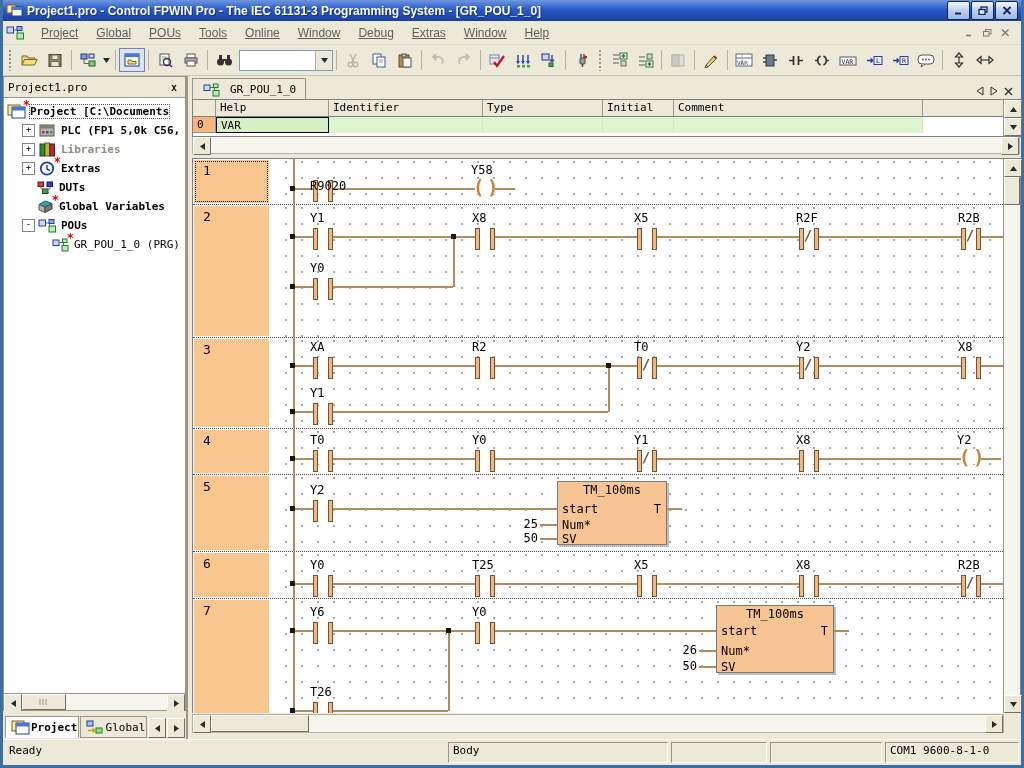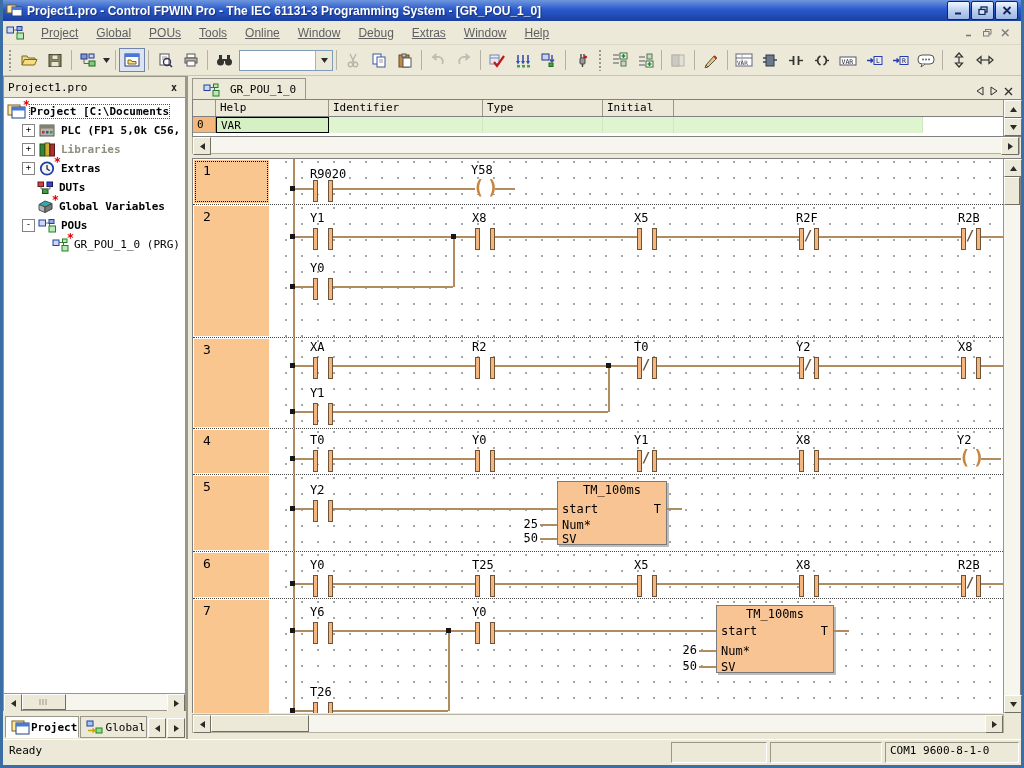--- a/index.html
+++ b/index.html
@@ -628,20 +628,21 @@
           </div>
       </div>
       <div class="vargrid-zone">
         <div class="vargrid" id="vargrid">
             <div class="vg-row hdr">
               <span class="vg-cell numhdr" style="width: 23px;"></span>
               <span class="vg-cell" style="width: 113px;">Help</span>
               <span class="vg-cell" style="width: 154px;">Identifier</span>
               <span class="vg-cell" style="width: 120px;">Type</span>
               <span class="vg-cell" style="width: 71px;">Initial</span>
+              <span class="vg-cell" style="width: 249px;">Comment</span>
               <span class="vg-cell fillhdr"></span>
             </div>
             <div class="vg-row">
               <span class="vg-cell num" style="width: 23px;">0</span>
               <span class="vg-cell green selected" style="width: 113px;">VAR</span>
               <span class="vg-cell green" style="width: 154px;"></span>
               <span class="vg-cell green" style="width: 120px;"></span>
               <span class="vg-cell green" style="width: 71px;"></span>
               <span class="vg-cell green" style="width: 249px;"></span>
               <span class="vg-cell fill"></span>
@@ -681,21 +682,21 @@
                 <div class="hdr-cell selected">1</div>
               </div>
               <div class="rung-canvas">
                 <div class="vwire" style="left: 22px; top: 0px; height: 47px;"></div>
                 <div class="wire" style="left: 22px; top: 29px; width: 222px;"></div>
                 <div class="jct" style="left: 19px; top: 27px;"></div>
                 <div></div>
                 <div class="gapcover" style="left: 46px; top: 27px; width: 11px;"></div>
                 <div class="cbar" style="left: 42px; top: 21px;"></div>
                 <div class="cbar" style="left: 57px; top: 21px;"></div>
-                <div class="llabel" style="left: 39px; top: 8px;">R9020</div>
+                <div class="llabel" style="left: 39px; top: 20px;">R9020</div>
                 <div class="gapcover" style="left: 204px; top: 27px; width: 20px;"></div>
                 <div class="paren" style="left: 202px; top: 17px;">(</div>
                 <div class="paren" style="left: 216px; top: 17px;">)</div>
                 <div class="llabel" style="left: 200px; top: 4px;">Y58</div>
               </div>
             </div>
             <div class="rung-row" style="height: 132px;">
               <div class="rung-hdr">
                 <div class="hdr-cell">2</div>
               </div>
@@ -955,17 +956,18 @@
               <path d="M7 4.5 L2 1 V8 Z" fill="#2a2a2a"></path>
             </svg>
           </span>
         </div>
       <div class="bottom-fill"></div>
     </div>
   </div>
 
   <div class="statusbar">
     <span class="sb-ready">Ready</span>
+    <span class="sb-panel" style="width:220px">Body</span>
     <span class="sb-panel" style="width:96px"></span>
     <span class="sb-panel" style="width:112px"></span>
     <span class="sb-panel" style="width:134px">COM1 9600-8-1-0</span>
   </div>
 </div>
 
 </body></html>

